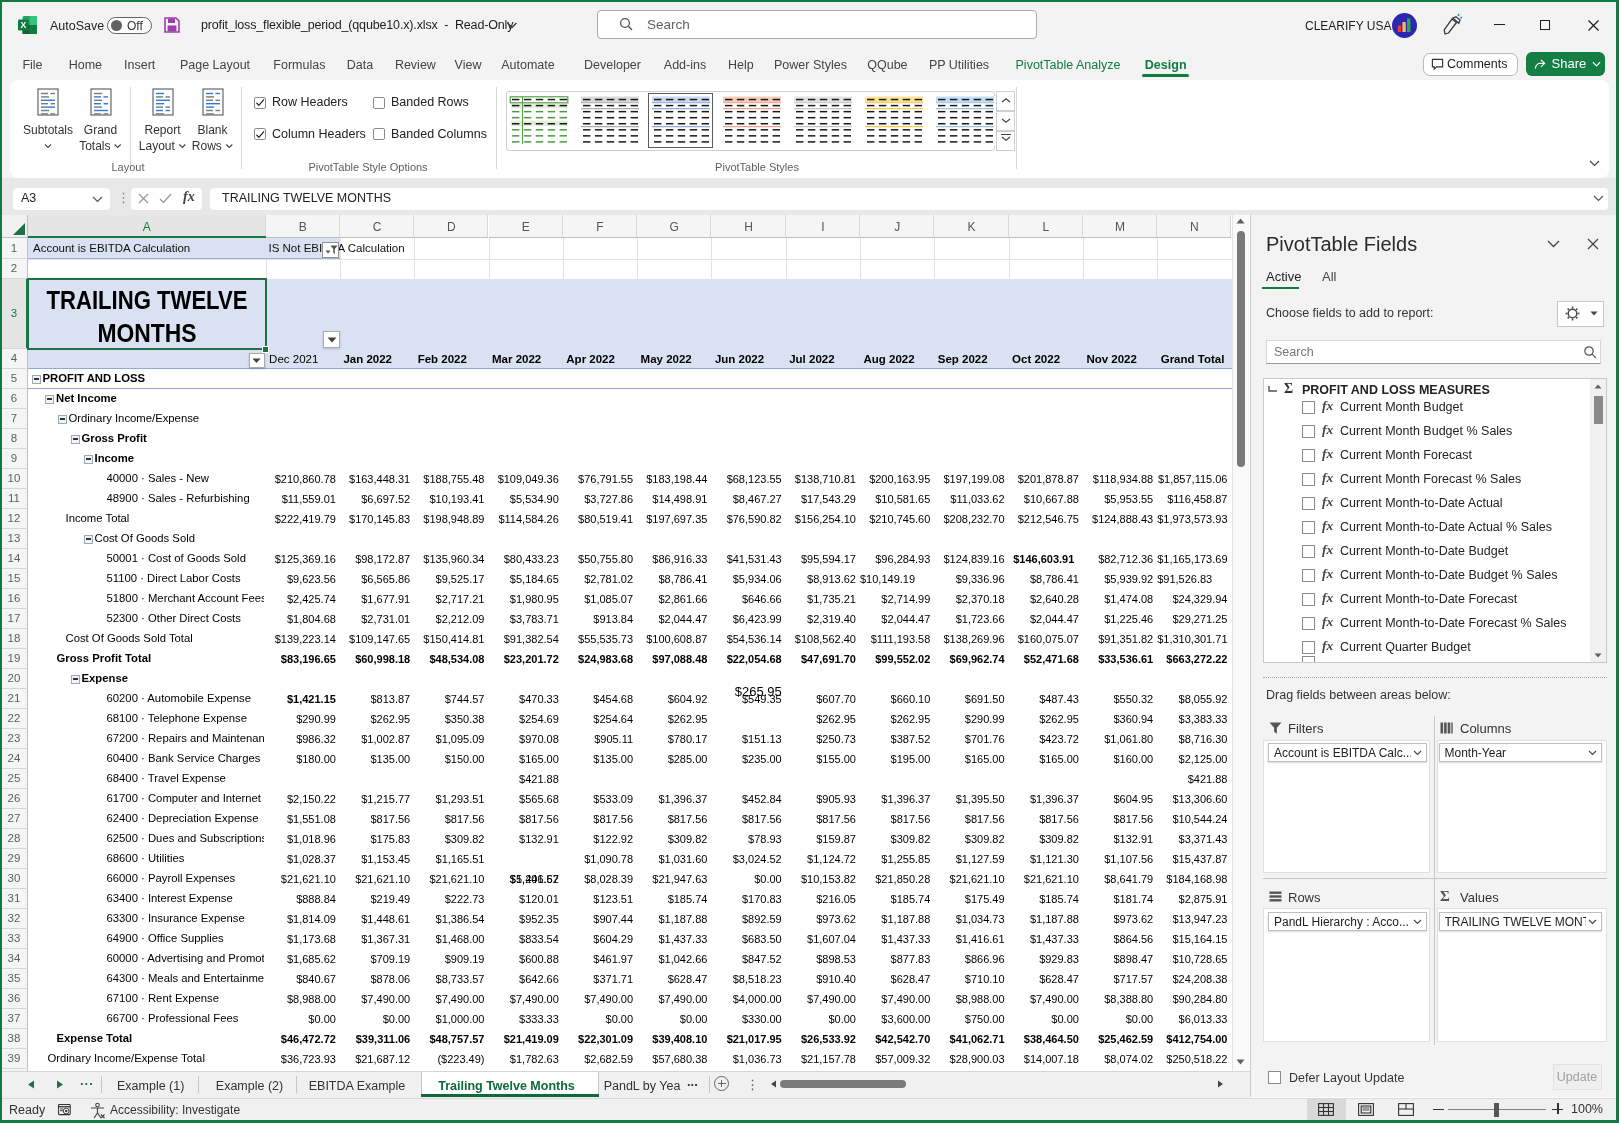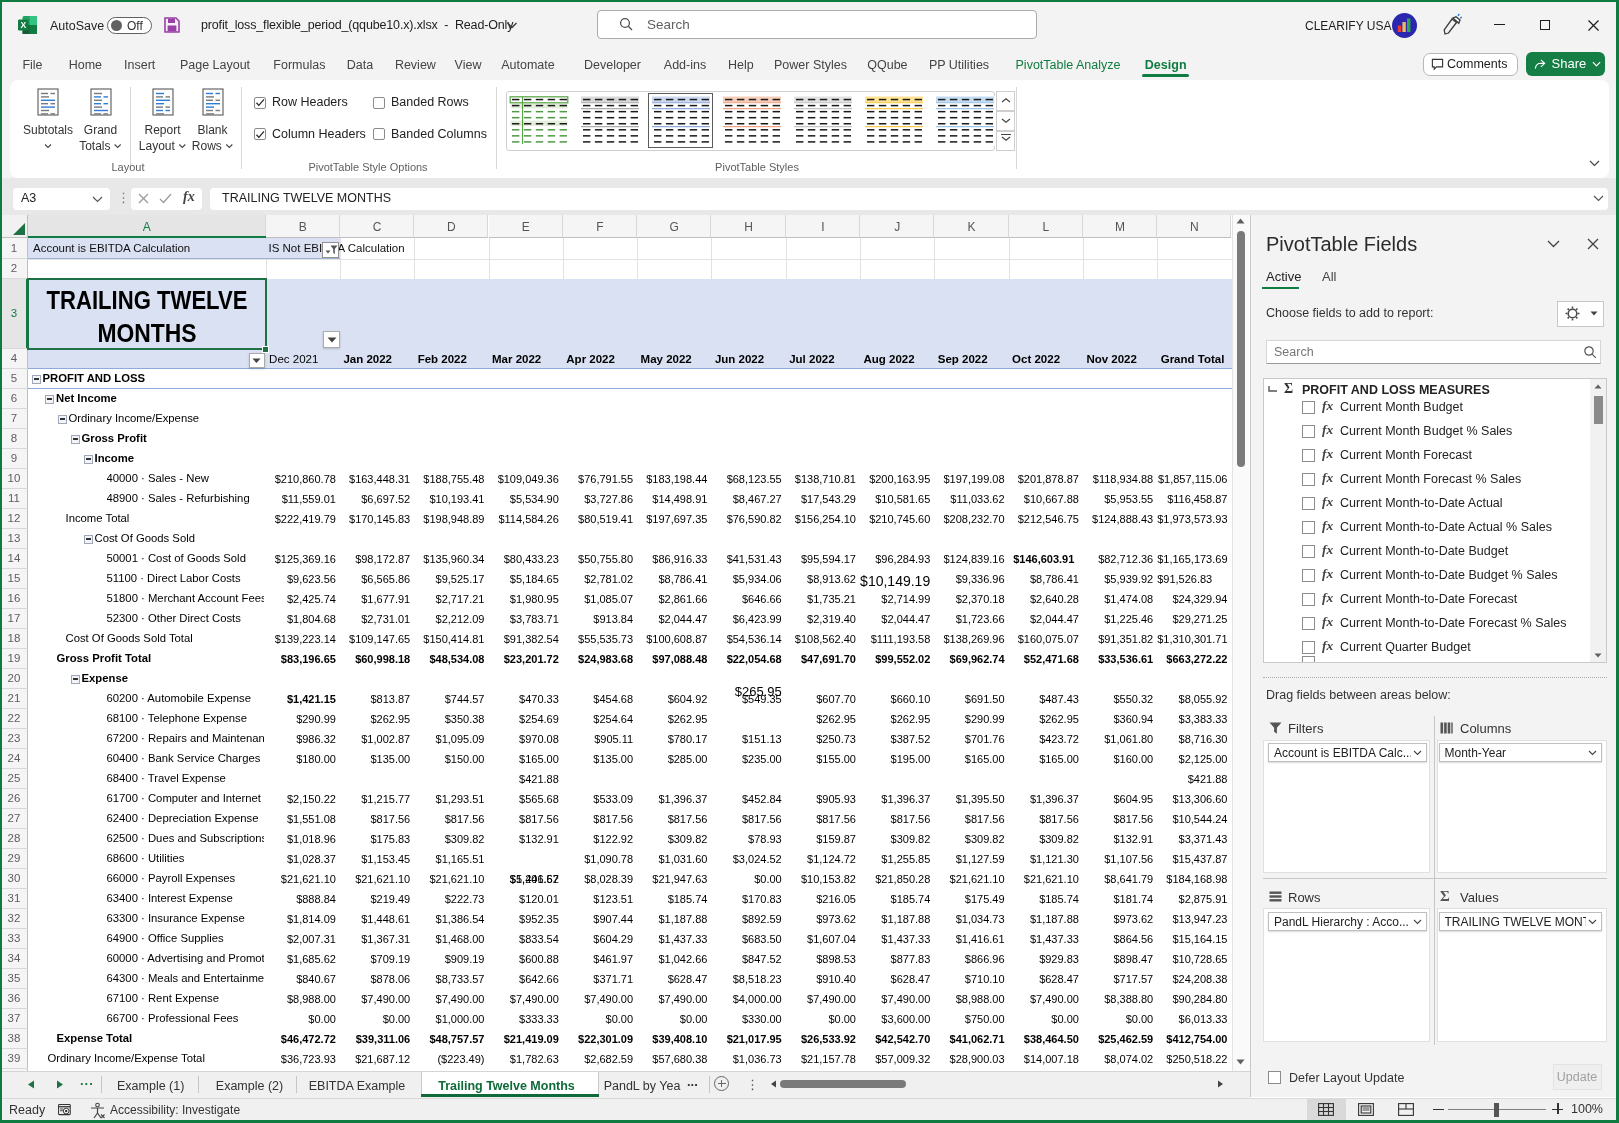--- a/index.html
+++ b/index.html
@@ -786,21 +786,21 @@
 <div class="t" style="left:1157.1999999999998px;top:552.8px;width:70.3px;text-align:right;font-size:11px;font-weight:normal;color:#000">$1,165,173.69</div>
 <div class="t" style="left:106.5px;top:572.2px;width:157.60000000000002px;overflow:hidden;font-size:11.3px;font-weight:normal;color:#000">51100 · Direct Labor Costs</div>
 <div class="t" style="left:265.6px;top:572.8px;width:70.3px;text-align:right;font-size:11px;font-weight:normal;color:#000">$9,623.56</div>
 <div class="t" style="left:339.90000000000003px;top:572.8px;width:70.3px;text-align:right;font-size:11px;font-weight:normal;color:#000">$6,565.86</div>
 <div class="t" style="left:414.20000000000005px;top:572.8px;width:70.3px;text-align:right;font-size:11px;font-weight:normal;color:#000">$9,525.17</div>
 <div class="t" style="left:488.5px;top:572.8px;width:70.3px;text-align:right;font-size:11px;font-weight:normal;color:#000">$5,184.65</div>
 <div class="t" style="left:562.8px;top:572.8px;width:70.3px;text-align:right;font-size:11px;font-weight:normal;color:#000">$2,781.02</div>
 <div class="t" style="left:637.1px;top:572.8px;width:70.3px;text-align:right;font-size:11px;font-weight:normal;color:#000">$8,786.41</div>
 <div class="t" style="left:711.4px;top:572.8px;width:70.3px;text-align:right;font-size:11px;font-weight:normal;color:#000">$5,934.06</div>
 <div class="t" style="left:785.7px;top:572.8px;width:70.3px;text-align:right;font-size:11px;font-weight:normal;color:#000">$8,913.62</div>
-<div class="t" style="left:860.0px;top:572.8px;width:70.3px;text-align:center;font-size:14px;font-weight:normal;color:#000">$10,149.19</div>
+<div class="t" style="left:860.0px;top:572.8px;width:70.3px;text-align:left;font-size:11px;font-weight:normal;color:#000">$10,149.19</div>
 <div class="t" style="left:934.3px;top:572.8px;width:70.3px;text-align:right;font-size:11px;font-weight:normal;color:#000">$9,336.96</div>
 <div class="t" style="left:1008.6px;top:572.8px;width:70.3px;text-align:right;font-size:11px;font-weight:normal;color:#000">$8,786.41</div>
 <div class="t" style="left:1082.9px;top:572.8px;width:70.3px;text-align:right;font-size:11px;font-weight:normal;color:#000">$5,939.92</div>
 <div class="t" style="left:1157.1999999999998px;top:572.8px;width:70.3px;text-align:left;font-size:11px;font-weight:normal;color:#000">$91,526.83</div>
 <div class="t" style="left:106.5px;top:592.2px;width:157.60000000000002px;overflow:hidden;font-size:11.3px;font-weight:normal;color:#000">51800 · Merchant Account Fees</div>
 <div class="t" style="left:265.6px;top:592.8px;width:70.3px;text-align:right;font-size:11px;font-weight:normal;color:#000">$2,425.74</div>
 <div class="t" style="left:339.90000000000003px;top:592.8px;width:70.3px;text-align:right;font-size:11px;font-weight:normal;color:#000">$1,677.91</div>
 <div class="t" style="left:414.20000000000005px;top:592.8px;width:70.3px;text-align:right;font-size:11px;font-weight:normal;color:#000">$2,717.21</div>
 <div class="t" style="left:488.5px;top:592.8px;width:70.3px;text-align:right;font-size:11px;font-weight:normal;color:#000">$1,980.95</div>
 <div class="t" style="left:562.8px;top:592.8px;width:70.3px;text-align:right;font-size:11px;font-weight:normal;color:#000">$1,085.07</div>
@@ -1008,21 +1008,21 @@
 <div class="t" style="left:562.8px;top:912.8px;width:70.3px;text-align:right;font-size:11px;font-weight:normal;color:#000">$907.44</div>
 <div class="t" style="left:637.1px;top:912.8px;width:70.3px;text-align:right;font-size:11px;font-weight:normal;color:#000">$1,187.88</div>
 <div class="t" style="left:711.4px;top:912.8px;width:70.3px;text-align:right;font-size:11px;font-weight:normal;color:#000">$892.59</div>
 <div class="t" style="left:785.7px;top:912.8px;width:70.3px;text-align:right;font-size:11px;font-weight:normal;color:#000">$973.62</div>
 <div class="t" style="left:860.0px;top:912.8px;width:70.3px;text-align:right;font-size:11px;font-weight:normal;color:#000">$1,187.88</div>
 <div class="t" style="left:934.3px;top:912.8px;width:70.3px;text-align:right;font-size:11px;font-weight:normal;color:#000">$1,034.73</div>
 <div class="t" style="left:1008.6px;top:912.8px;width:70.3px;text-align:right;font-size:11px;font-weight:normal;color:#000">$1,187.88</div>
 <div class="t" style="left:1082.9px;top:912.8px;width:70.3px;text-align:right;font-size:11px;font-weight:normal;color:#000">$973.62</div>
 <div class="t" style="left:1157.1999999999998px;top:912.8px;width:70.3px;text-align:right;font-size:11px;font-weight:normal;color:#000">$13,947.23</div>
 <div class="t" style="left:106.5px;top:932.2px;width:157.60000000000002px;overflow:hidden;font-size:11.3px;font-weight:normal;color:#000">64900 · Office Supplies</div>
-<div class="t" style="left:265.6px;top:932.8px;width:70.3px;text-align:right;font-size:11px;font-weight:normal;color:#000">$2,007.31</div>
+<div class="t" style="left:265.6px;top:932.8px;width:70.3px;text-align:right;font-size:11px;font-weight:normal;color:#000">$1,173.68</div>
 <div class="t" style="left:339.90000000000003px;top:932.8px;width:70.3px;text-align:right;font-size:11px;font-weight:normal;color:#000">$1,367.31</div>
 <div class="t" style="left:414.20000000000005px;top:932.8px;width:70.3px;text-align:right;font-size:11px;font-weight:normal;color:#000">$1,468.00</div>
 <div class="t" style="left:488.5px;top:932.8px;width:70.3px;text-align:right;font-size:11px;font-weight:normal;color:#000">$833.54</div>
 <div class="t" style="left:562.8px;top:932.8px;width:70.3px;text-align:right;font-size:11px;font-weight:normal;color:#000">$604.29</div>
 <div class="t" style="left:637.1px;top:932.8px;width:70.3px;text-align:right;font-size:11px;font-weight:normal;color:#000">$1,437.33</div>
 <div class="t" style="left:711.4px;top:932.8px;width:70.3px;text-align:right;font-size:11px;font-weight:normal;color:#000">$683.50</div>
 <div class="t" style="left:785.7px;top:932.8px;width:70.3px;text-align:right;font-size:11px;font-weight:normal;color:#000">$1,607.04</div>
 <div class="t" style="left:860.0px;top:932.8px;width:70.3px;text-align:right;font-size:11px;font-weight:normal;color:#000">$1,437.33</div>
 <div class="t" style="left:934.3px;top:932.8px;width:70.3px;text-align:right;font-size:11px;font-weight:normal;color:#000">$1,416.61</div>
 <div class="t" style="left:1008.6px;top:932.8px;width:70.3px;text-align:right;font-size:11px;font-weight:normal;color:#000">$1,437.33</div>

